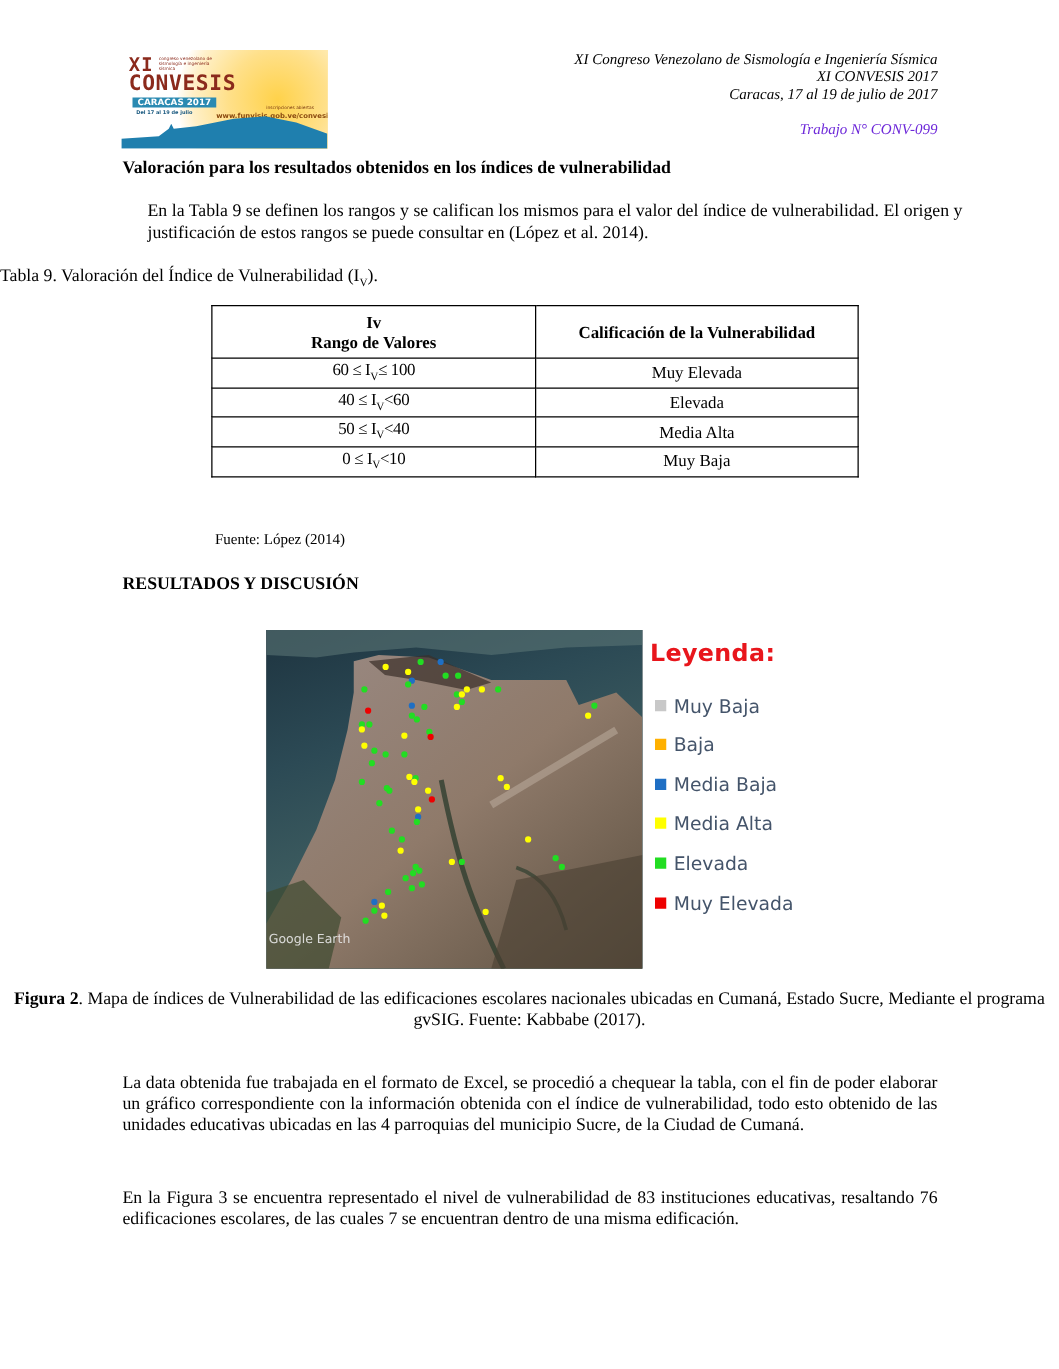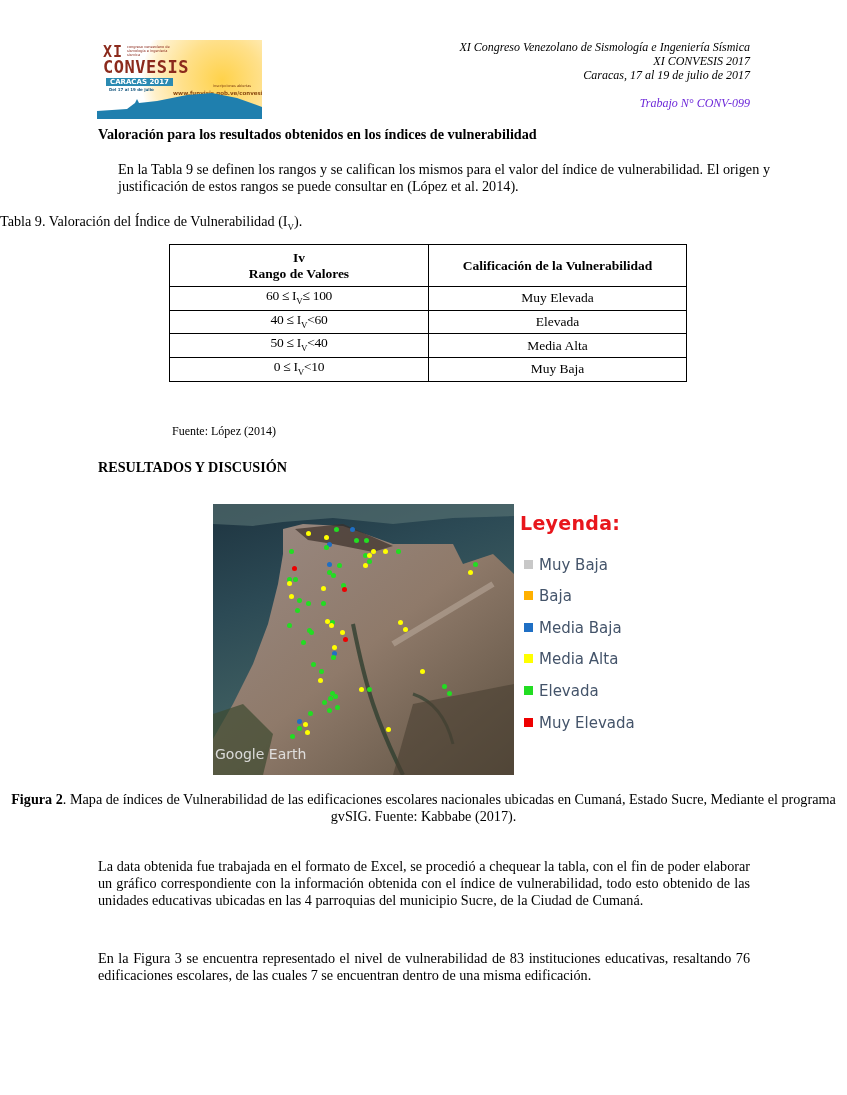--- a/index.html
+++ b/index.html
@@ -49,21 +49,21 @@
 
   #fuente { left: 172px; top: 424px; font-size: 12px; }
   #results-title { left: 98px; top: 459px; font-weight: bold; font-size: 14.2px; }
 
   
   #map { left: 213px; top: 504px; width: 301px; height: 271px; overflow: hidden;
          background: #3b4a4f; }
   #map .sea { position: absolute; left: 0; top: 0; width: 100%; height: 100%;
               background: linear-gradient(160deg, #1e3440 0%, #2c4a55 30%, #3f5e60 60%, #4a5f55 100%); }
   #map .land { position: absolute; left: 0; top: 0; }
-  #map .ge { position: absolute; left: 2px; top: 242px; font-family: "DejaVu Sans", sans-serif; font-size: 14px; color: #e8e8e8; opacity: 0.9; }
+  #map .ge { position: absolute; left: 2px; top: 242px; font-family: "DejaVu Sans", sans-serif; font-size: 10px; color: #e8e8e8; opacity: 0.9; }
   .dot { position: absolute; width: 5px; height: 5px; border-radius: 50%; }
 
   #legend { left: 518px; top: 508px; width: 130px; height: 235px; }
   #legend-title { position: absolute; left: 2px; top: 4px; font-family: "DejaVu Sans", sans-serif; font-weight: bold;
                   font-size: 19px; color: #e8161c; letter-spacing: 0.3px; }
   .leg-item { position: absolute; left: 6px; font-family: "DejaVu Sans", sans-serif; font-size: 15px; color: #44546a; line-height: 18px; }
   .leg-item .sw { display: inline-block; width: 9px; height: 9px; margin-right: 6px; vertical-align: 1px; }
 
   #fig-caption { left: 0; width: 847px; top: 791px; text-align: center; font-size: 14.2px; line-height: 17px; }
   #fig-caption b { font-weight: bold; }

